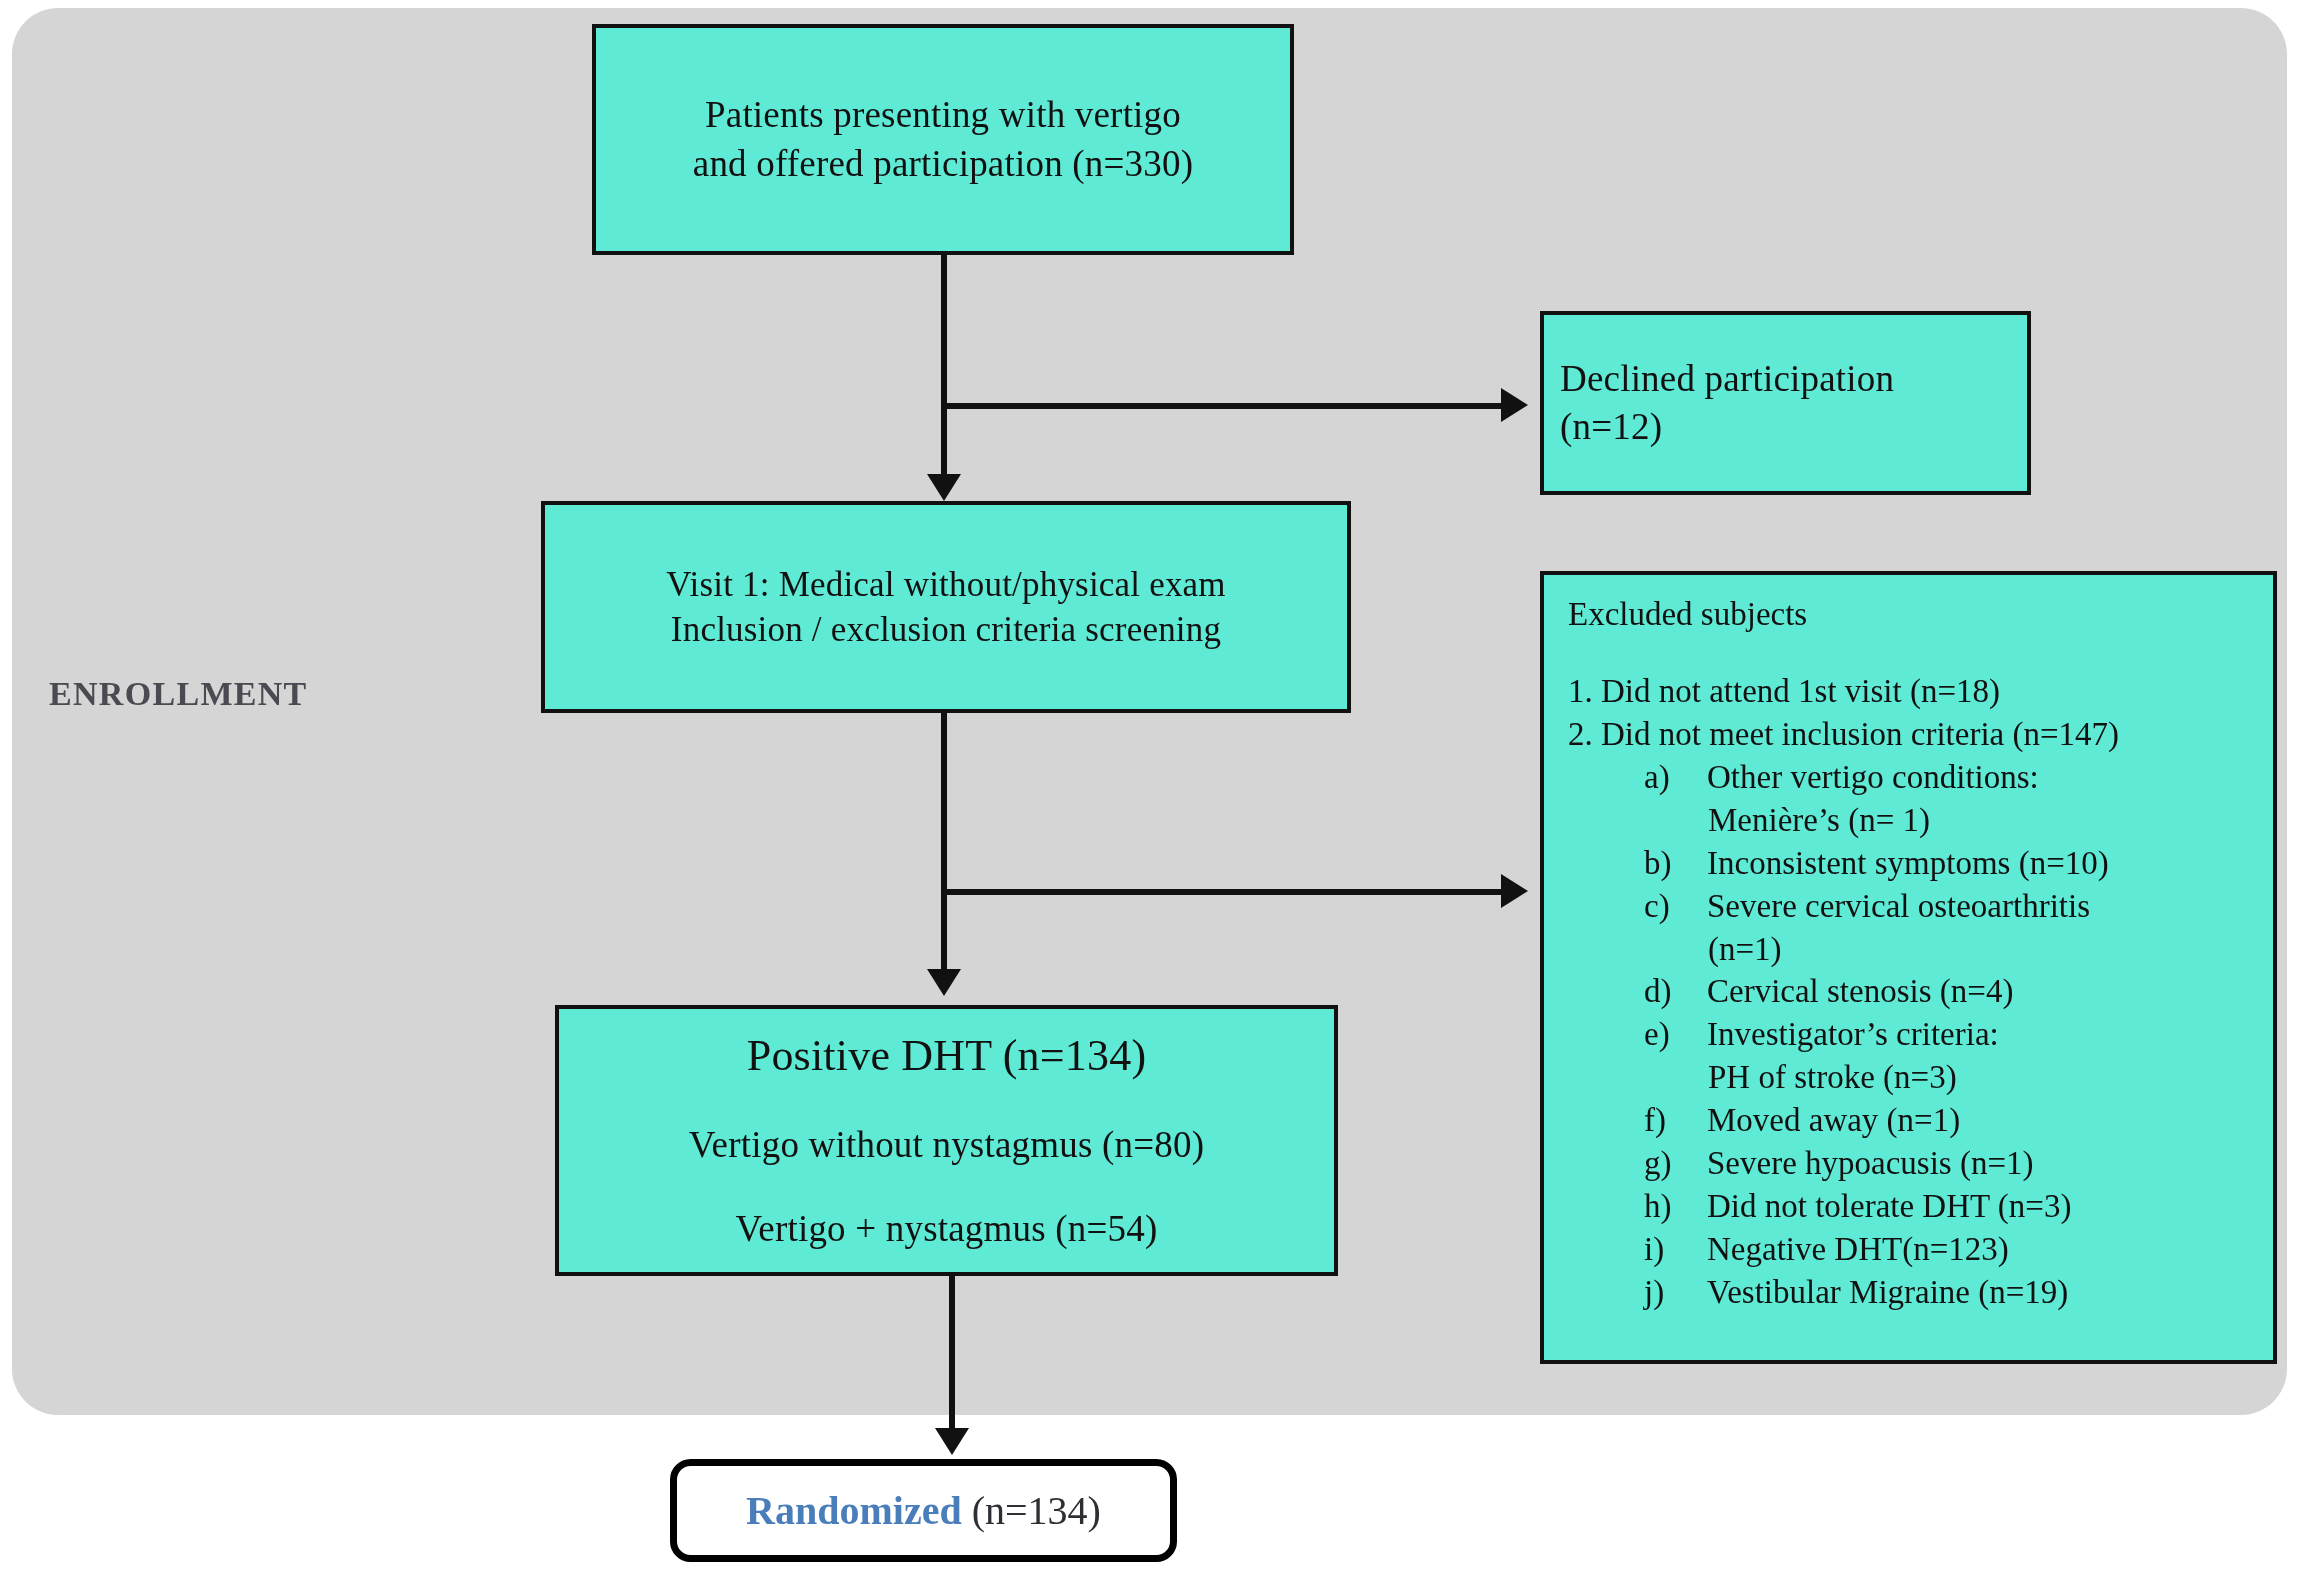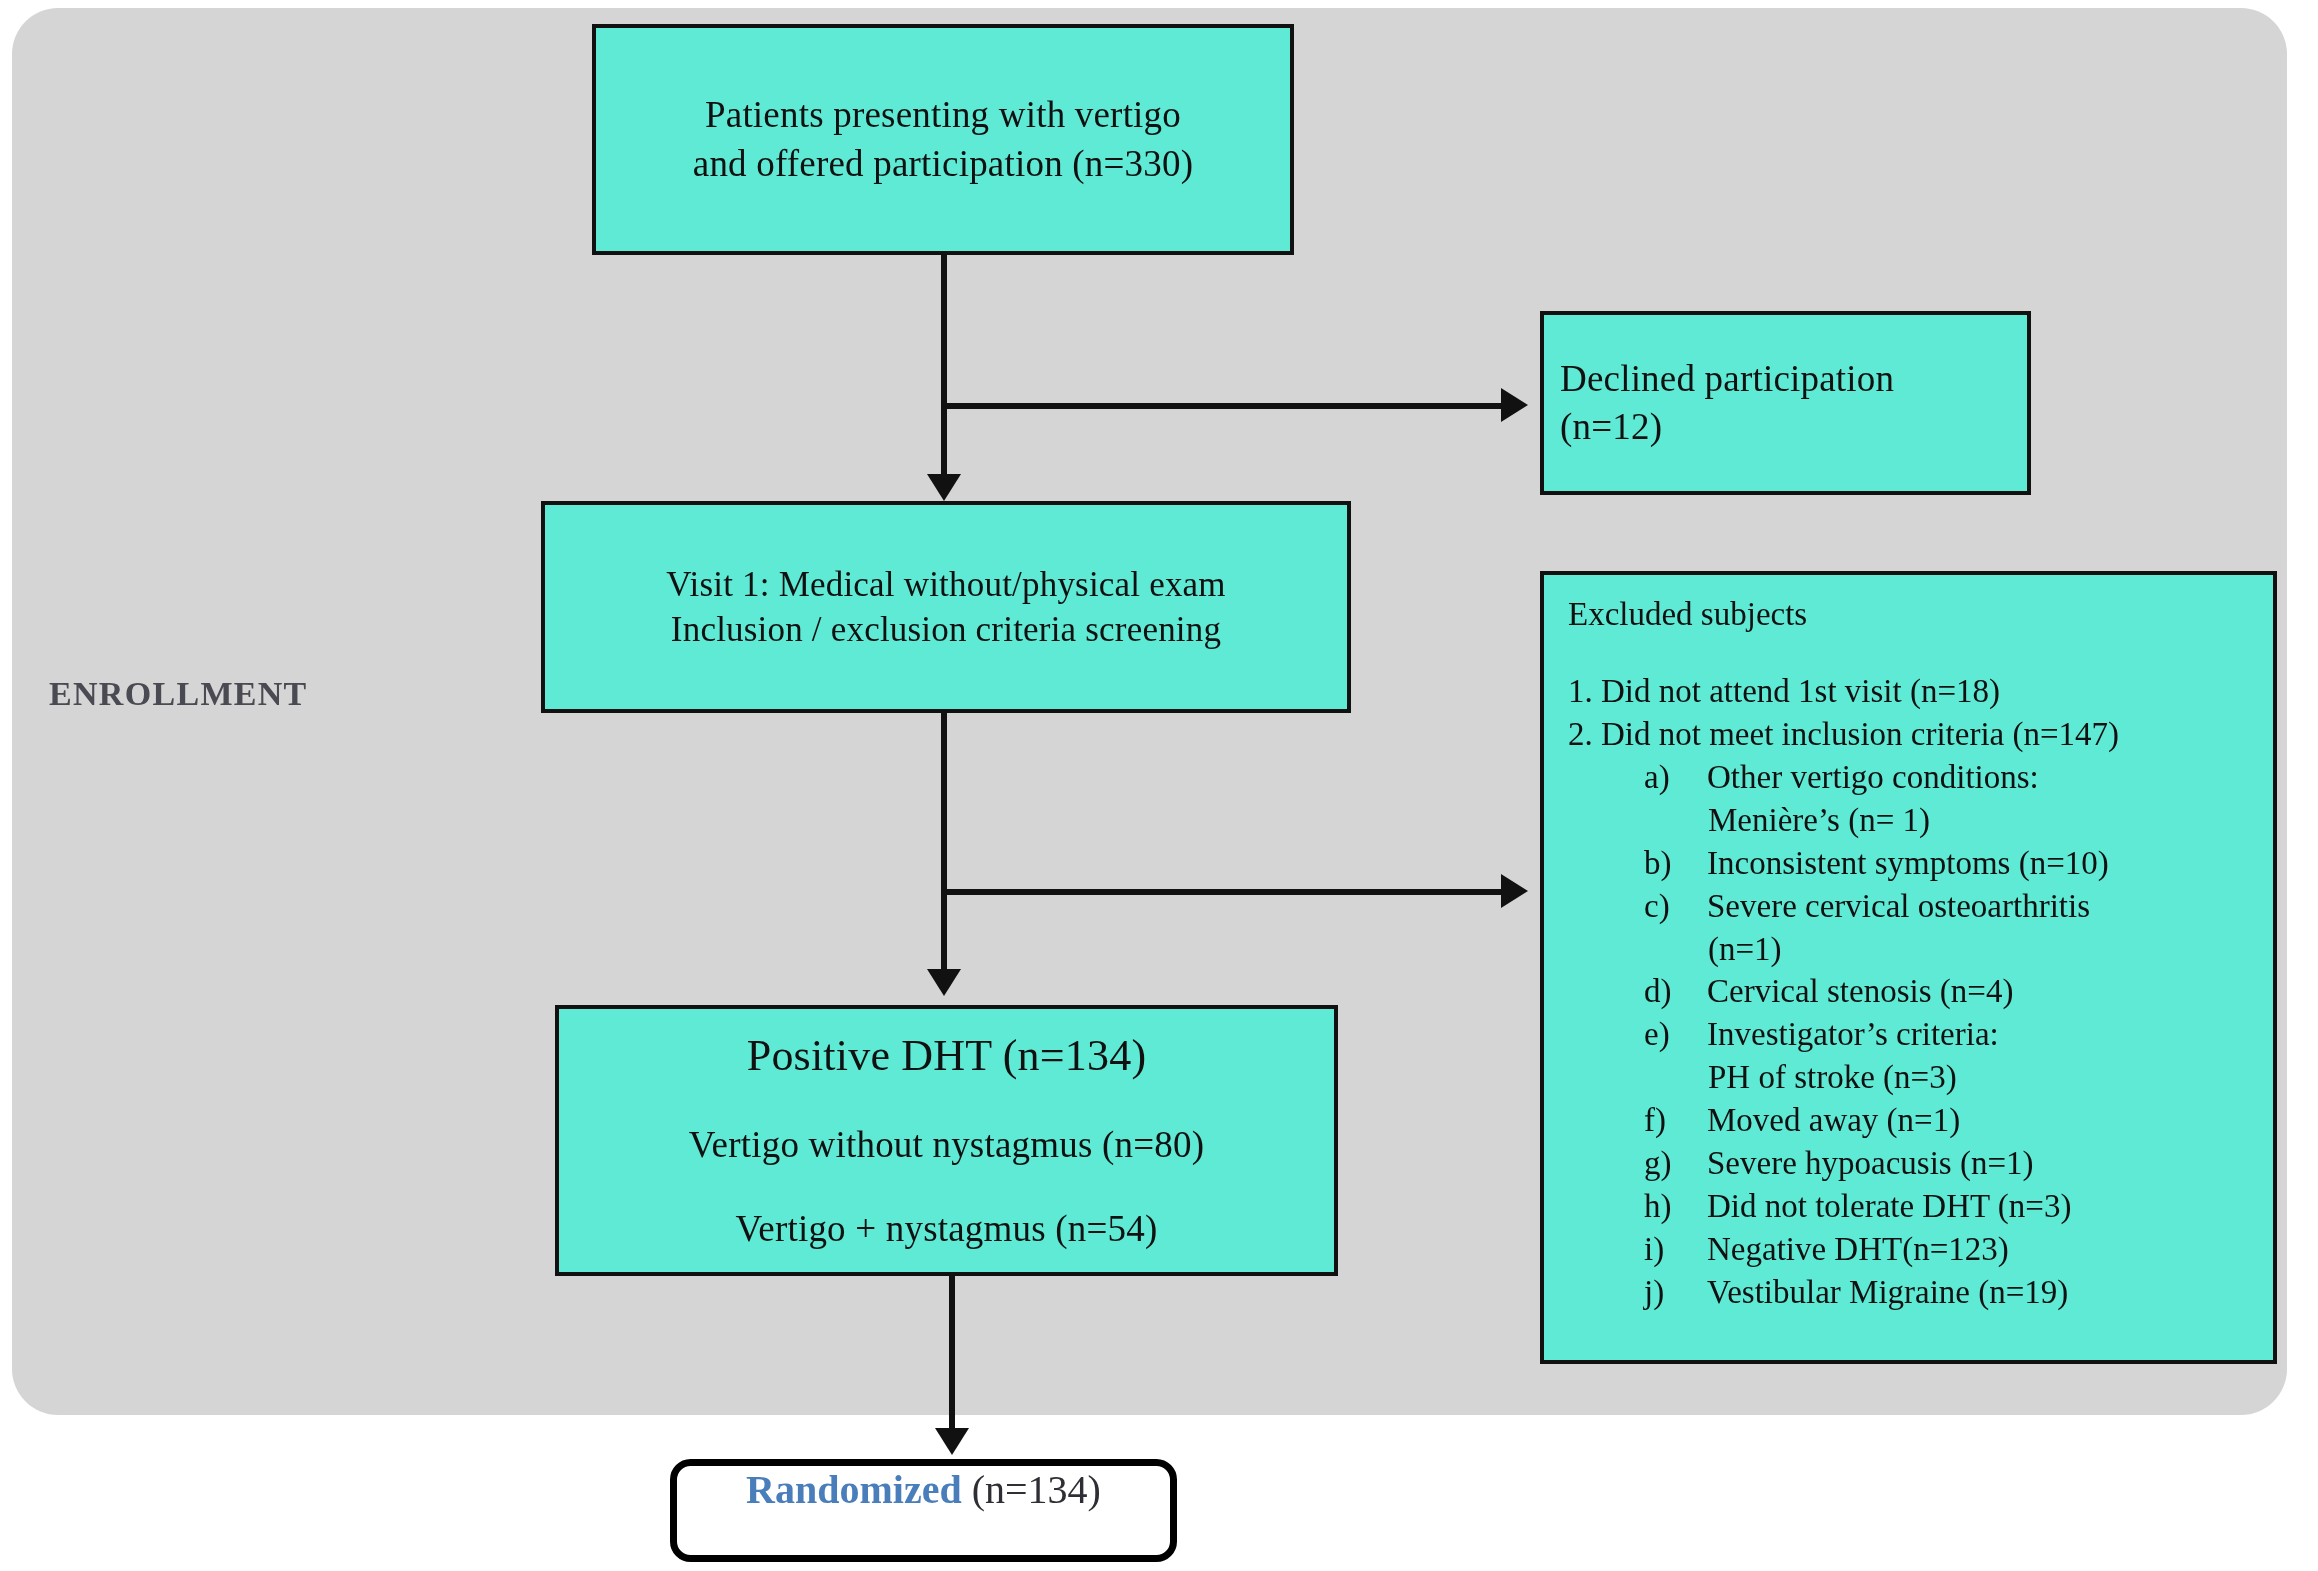--- a/index.html
+++ b/index.html
@@ -85,21 +85,21 @@
   }
 
   
   .rbox{
     position:absolute;
     background:#ffffff;
     border:7.1px solid #000000;
     border-radius:20.6px;
     box-sizing:border-box;
     display:flex;
-    align-items:flex-start;
+    align-items:center;
     justify-content:center;
   }
   .rbox .rtext{font-size:40px;line-height:1.2;white-space:nowrap;}
   .rbox .rtext b{font-weight:bold;}
 </style>
 </head>
 <body>
 
 <div id="canvas">
 

